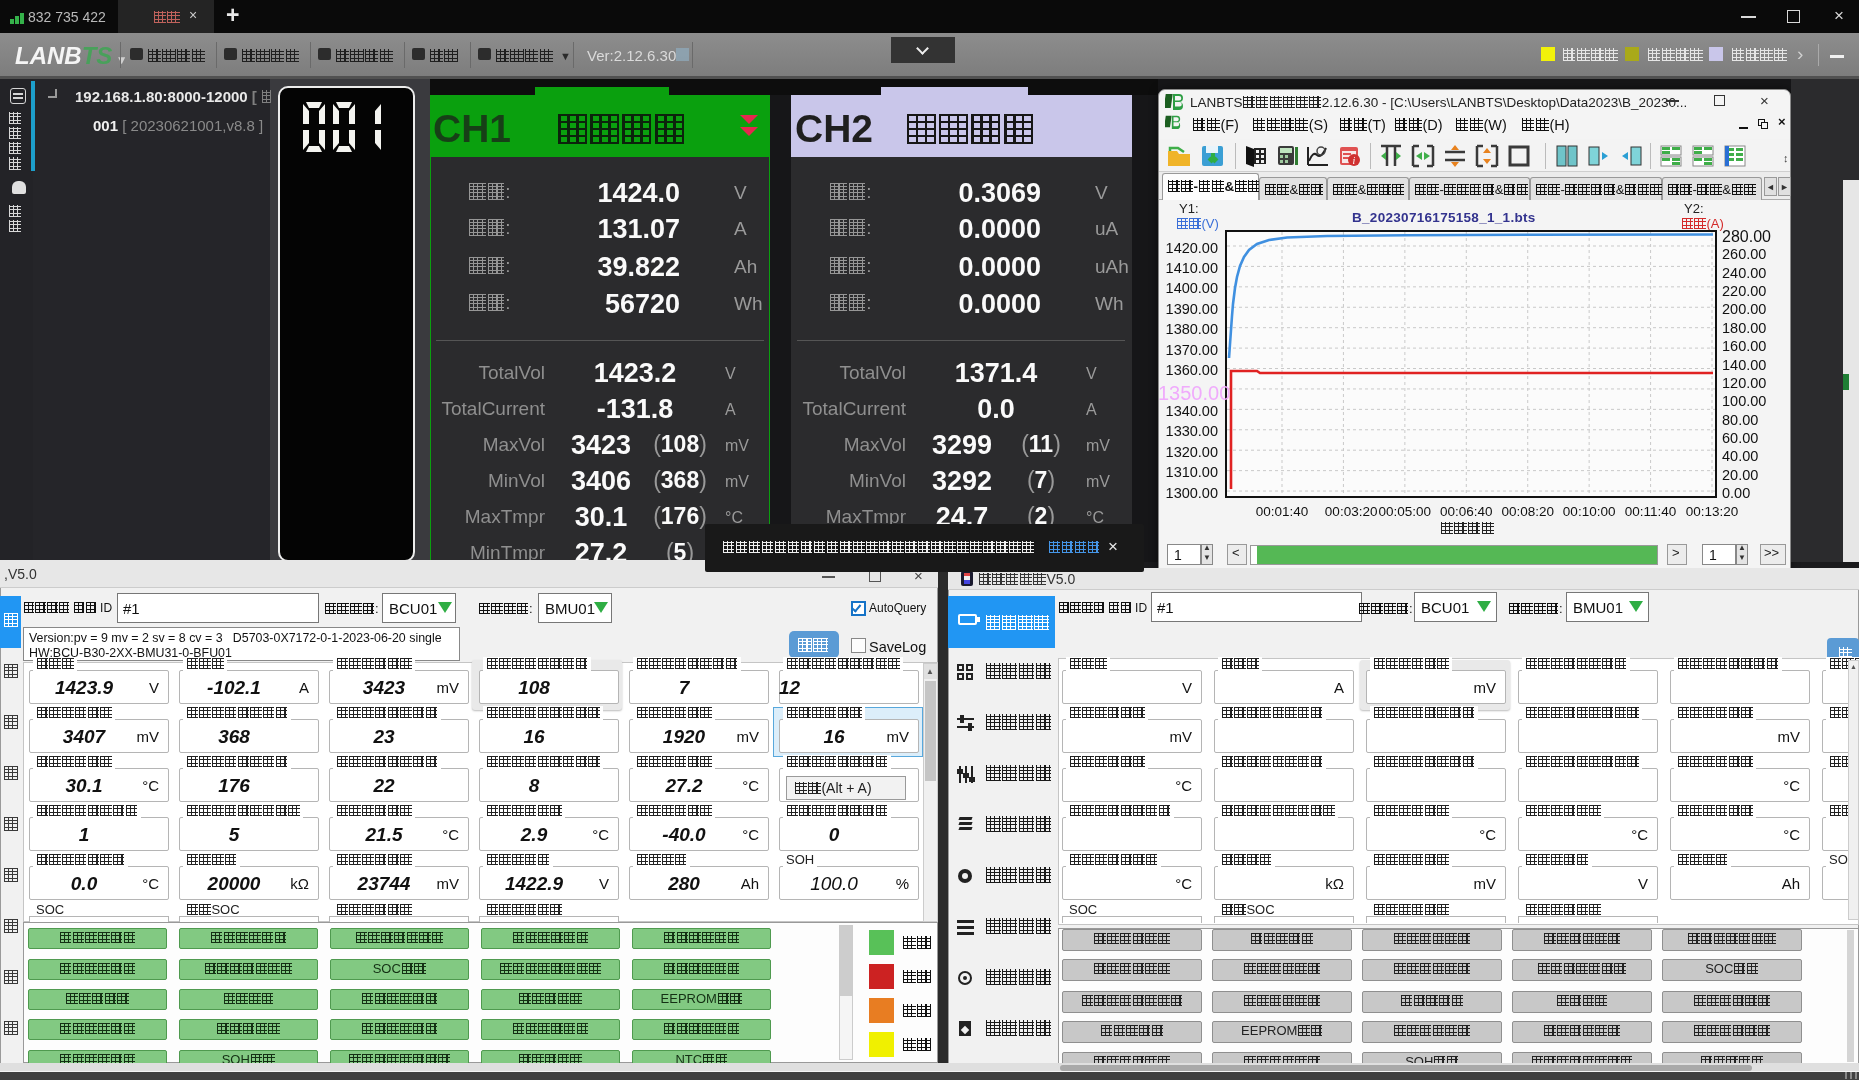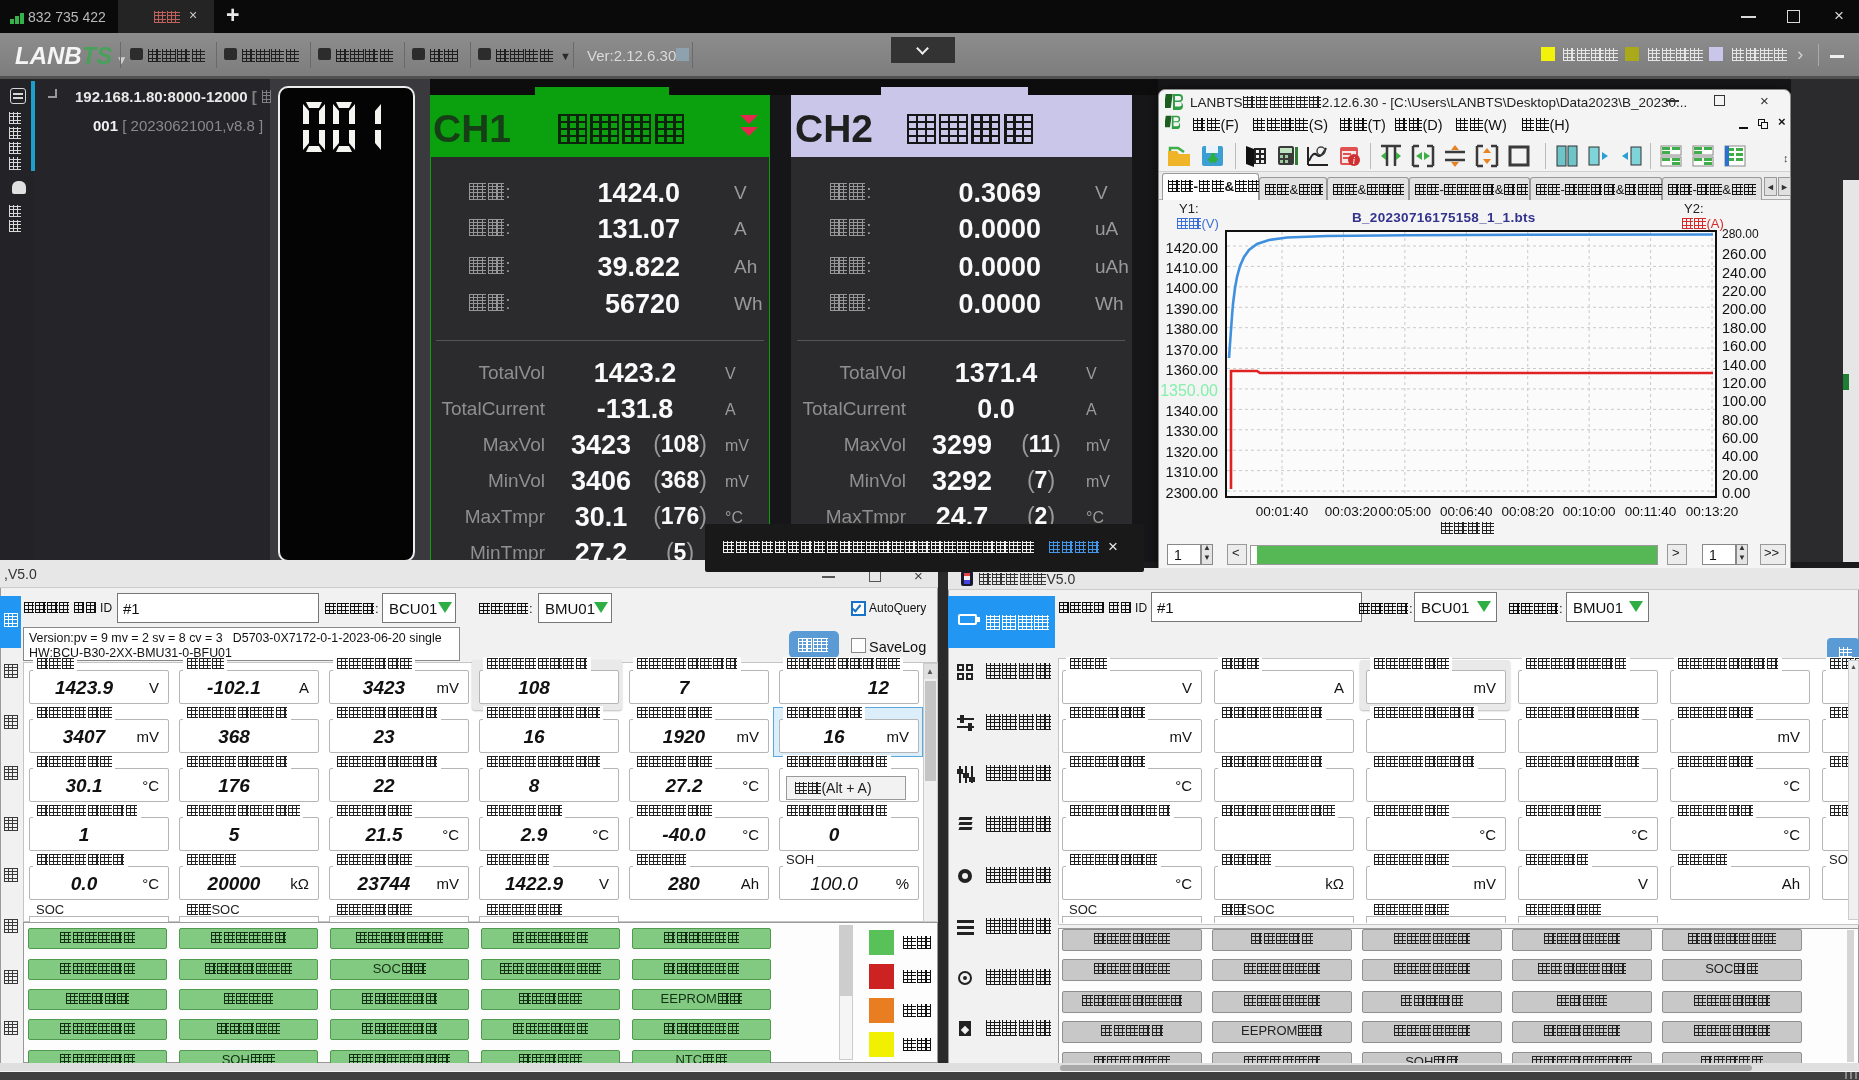--- a/index.html
+++ b/index.html
@@ -374,27 +374,27 @@
     <path d="M2,126 L3,112 L4,98 L5,84 L6,72 L8,56 L10,45 L13,34 L17,25 L22,18 L30,12 L42,8 L60,5.5 L100,4 L180,3.2 L300,2.8 L486,2.5" stroke="#4090e0" stroke-width="2.6" fill="none"></path>
     <path d="M4,257 L4,139 L30,139 L33,141 L486,141" stroke="#e02222" stroke-width="2.6" fill="none"></path>
   </svg>
 <div class="a" style="left:1158px;top:239.5px;width:60px;font-size:14.5px;color:#111;text-align:right">1420.00</div>
 <div class="a" style="left:1158px;top:259.92px;width:60px;font-size:14.5px;color:#111;text-align:right">1410.00</div>
 <div class="a" style="left:1158px;top:280.34px;width:60px;font-size:14.5px;color:#111;text-align:right">1400.00</div>
 <div class="a" style="left:1158px;top:300.76px;width:60px;font-size:14.5px;color:#111;text-align:right">1390.00</div>
 <div class="a" style="left:1158px;top:321.18px;width:60px;font-size:14.5px;color:#111;text-align:right">1380.00</div>
 <div class="a" style="left:1158px;top:341.6px;width:60px;font-size:14.5px;color:#111;text-align:right">1370.00</div>
 <div class="a" style="left:1158px;top:362.02px;width:60px;font-size:14.5px;color:#111;text-align:right">1360.00</div>
-<div class="a" style="left:1158px;top:382.44px;width:60px;font-size:16px;color:#86efac;text-align:right">1350.00</div>
+<div class="a" style="left:1158px;top:382.44px;width:60px;font-size:20px;color:#f0abfc;text-align:right">1350.00</div>
 <div class="a" style="left:1158px;top:402.86px;width:60px;font-size:14.5px;color:#111;text-align:right">1340.00</div>
 <div class="a" style="left:1158px;top:423.28px;width:60px;font-size:14.5px;color:#111;text-align:right">1330.00</div>
 <div class="a" style="left:1158px;top:443.7px;width:60px;font-size:14.5px;color:#111;text-align:right">1320.00</div>
 <div class="a" style="left:1158px;top:464.12px;width:60px;font-size:14.5px;color:#111;text-align:right">1310.00</div>
-<div class="a" style="left:1158px;top:484.54px;width:60px;font-size:14.5px;color:#111;text-align:right">2300.00</div>
-<div class="a" style="left:1722px;top:228px;width:60px;font-size:12px;color:#111">280.00</div>
+<div class="a" style="left:1158px;top:484.54px;width:60px;font-size:14.5px;color:#111;text-align:right">1300.00</div>
+<div class="a" style="left:1722px;top:228px;width:60px;font-size:16px;color:#111">280.00</div>
 <div class="a" style="left:1722px;top:246.36px;width:60px;font-size:14.5px;color:#111">260.00</div>
 <div class="a" style="left:1722px;top:264.72px;width:60px;font-size:14.5px;color:#111">240.00</div>
 <div class="a" style="left:1722px;top:283.08px;width:60px;font-size:14.5px;color:#111">220.00</div>
 <div class="a" style="left:1722px;top:301.44px;width:60px;font-size:14.5px;color:#111">200.00</div>
 <div class="a" style="left:1722px;top:319.8px;width:60px;font-size:14.5px;color:#111">180.00</div>
 <div class="a" style="left:1722px;top:338.16px;width:60px;font-size:14.5px;color:#111">160.00</div>
 <div class="a" style="left:1722px;top:356.52px;width:60px;font-size:14.5px;color:#111">140.00</div>
 <div class="a" style="left:1722px;top:374.88px;width:60px;font-size:14.5px;color:#111">120.00</div>
 <div class="a" style="left:1722px;top:393.24px;width:60px;font-size:14.5px;color:#111">100.00</div>
 <div class="a" style="left:1722px;top:411.6px;width:60px;font-size:14.5px;color:#111">80.00</div>
@@ -486,21 +486,21 @@
 <div class="a" style="left:329px;top:677px;width:110px;font-size:19px;color:#111;font-weight:bold;font-style:italic;text-align:center">3423</div>
 <div class="a" style="left:329px;top:679px;width:130px;font-size:15px;color:#111;text-align:right">mV</div>
 <div class="a" style="left:479px;top:670px;width:140px;height:34px;background:#fff;border:1px solid #b5b5b5;border-radius:2px"></div>
 <div class="a" style="left:483px;top:657px;font-size:13px;color:#222;background:#fff;padding:0 3px"><i class="c"></i><i class="c"></i><i class="c"></i><i class="c"></i><i class="c"></i><i class="c"></i><i class="c"></i><i class="c"></i></div>
 <div class="a" style="left:479px;top:677px;width:110px;font-size:19px;color:#111;font-weight:bold;font-style:italic;text-align:center">108</div>
 <div class="a" style="left:629px;top:670px;width:140px;height:34px;background:#fff;border:1px solid #b5b5b5;border-radius:2px"></div>
 <div class="a" style="left:633px;top:657px;font-size:13px;color:#222;background:#fff;padding:0 3px"><i class="c"></i><i class="c"></i><i class="c"></i><i class="c"></i><i class="c"></i><i class="c"></i><i class="c"></i><i class="c"></i></div>
 <div class="a" style="left:629px;top:677px;width:110px;font-size:19px;color:#111;font-weight:bold;font-style:italic;text-align:center">7</div>
 <div class="a" style="left:779px;top:670px;width:140px;height:34px;background:#fff;border:1px solid #b5b5b5;border-radius:2px"></div>
 <div class="a" style="left:783px;top:657px;font-size:13px;color:#222;background:#fff;padding:0 3px"><i class="c"></i><i class="c"></i><i class="c"></i><i class="c"></i><i class="c"></i><i class="c"></i><i class="c"></i><i class="c"></i><i class="c"></i></div>
-<div class="a" style="left:779px;top:677px;width:110px;font-size:19px;color:#111;font-weight:bold;font-style:italic;text-align:right">12</div>
+<div class="a" style="left:779px;top:677px;width:110px;font-size:19px;color:#111;font-weight:bold;font-style:italic;text-align:left">12</div>
 <div class="a" style="left:29px;top:719px;width:140px;height:34px;background:#fff;border:1px solid #b5b5b5;border-radius:2px"></div>
 <div class="a" style="left:33px;top:706px;font-size:13px;color:#222;background:#fff;padding:0 3px"><i class="c"></i><i class="c"></i><i class="c"></i><i class="c"></i><i class="c"></i><i class="c"></i></div>
 <div class="a" style="left:29px;top:726px;width:110px;font-size:19px;color:#111;font-weight:bold;font-style:italic;text-align:center">3407</div>
 <div class="a" style="left:29px;top:728px;width:130px;font-size:15px;color:#111;text-align:right">mV</div>
 <div class="a" style="left:179px;top:719px;width:140px;height:34px;background:#fff;border:1px solid #b5b5b5;border-radius:2px"></div>
 <div class="a" style="left:183px;top:706px;font-size:13px;color:#222;background:#fff;padding:0 3px"><i class="c"></i><i class="c"></i><i class="c"></i><i class="c"></i><i class="c"></i><i class="c"></i><i class="c"></i><i class="c"></i></div>
 <div class="a" style="left:179px;top:726px;width:110px;font-size:19px;color:#111;font-weight:bold;font-style:italic;text-align:center">368</div>
 <div class="a" style="left:329px;top:719px;width:140px;height:34px;background:#fff;border:1px solid #b5b5b5;border-radius:2px"></div>
 <div class="a" style="left:333px;top:706px;font-size:13px;color:#222;background:#fff;padding:0 3px"><i class="c"></i><i class="c"></i><i class="c"></i><i class="c"></i><i class="c"></i><i class="c"></i><i class="c"></i><i class="c"></i></div>
 <div class="a" style="left:329px;top:726px;width:110px;font-size:19px;color:#111;font-weight:bold;font-style:italic;text-align:center">23</div>

